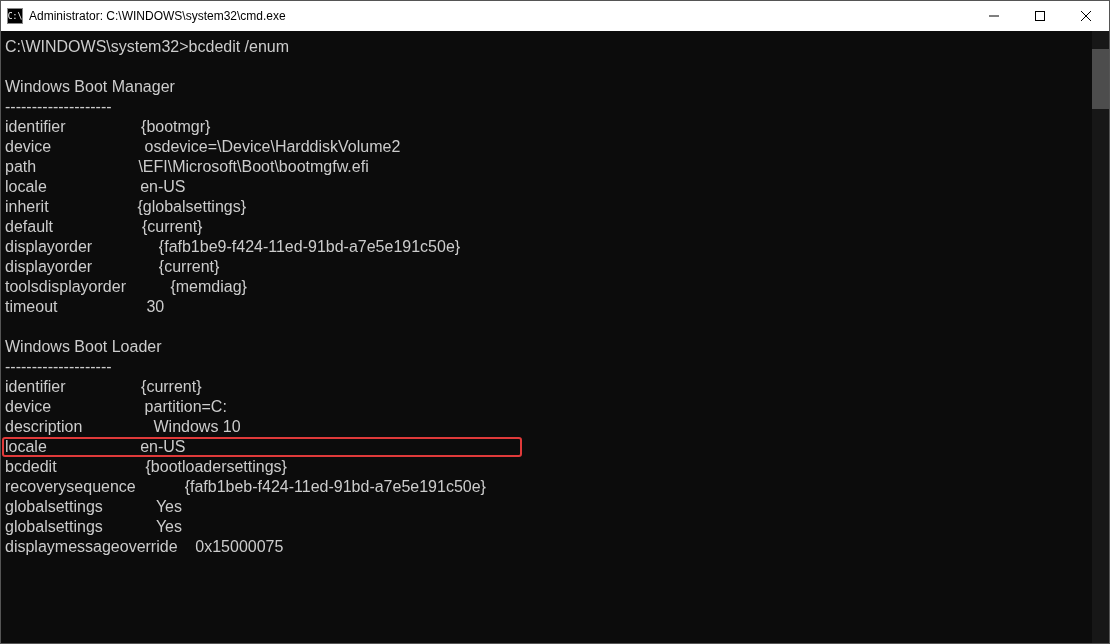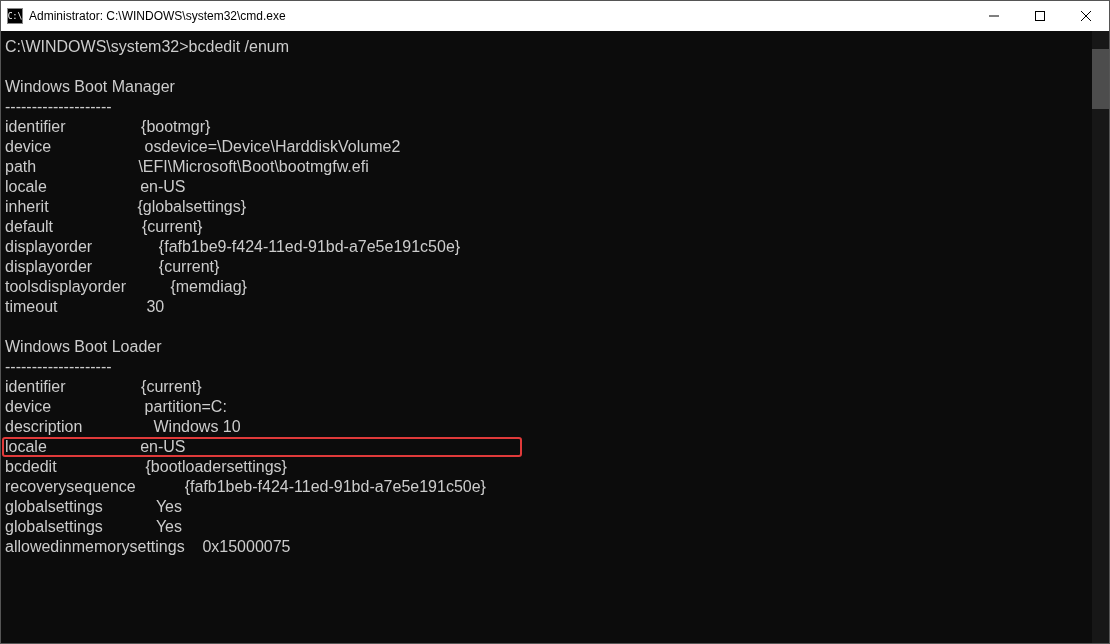--- a/index.html
+++ b/index.html
@@ -64,21 +64,21 @@
 </span><span class="line">Windows Boot Loader
 </span><span class="line">--------------------
 </span><span class="line">identifier                 {current}
 </span><span class="line">device                     partition=C:
 </span><span class="line">description                Windows 10
 </span><span class="line">locale                     en-US
 </span><span class="line">bcdedit                    {bootloadersettings}
 </span><span class="line">recoverysequence           {fafb1beb-f424-11ed-91bd-a7e5e191c50e}
 </span><span class="line">globalsettings            Yes
 </span><span class="line">globalsettings            Yes
-</span><span class="line">allowedinmemorysettings    0x15000075
+</span><span class="line">displaymessageoverride    0x15000075
 </span></pre>
     </div>
     <div class="scrollbar">
       <div class="thumb"></div>
     </div>
     <div id="hl" class="highlight-box" style="left: 1px; top: 406px; width: 520px; height: 20px;"></div>
   </div>
 </div>
 
 </body></html>

